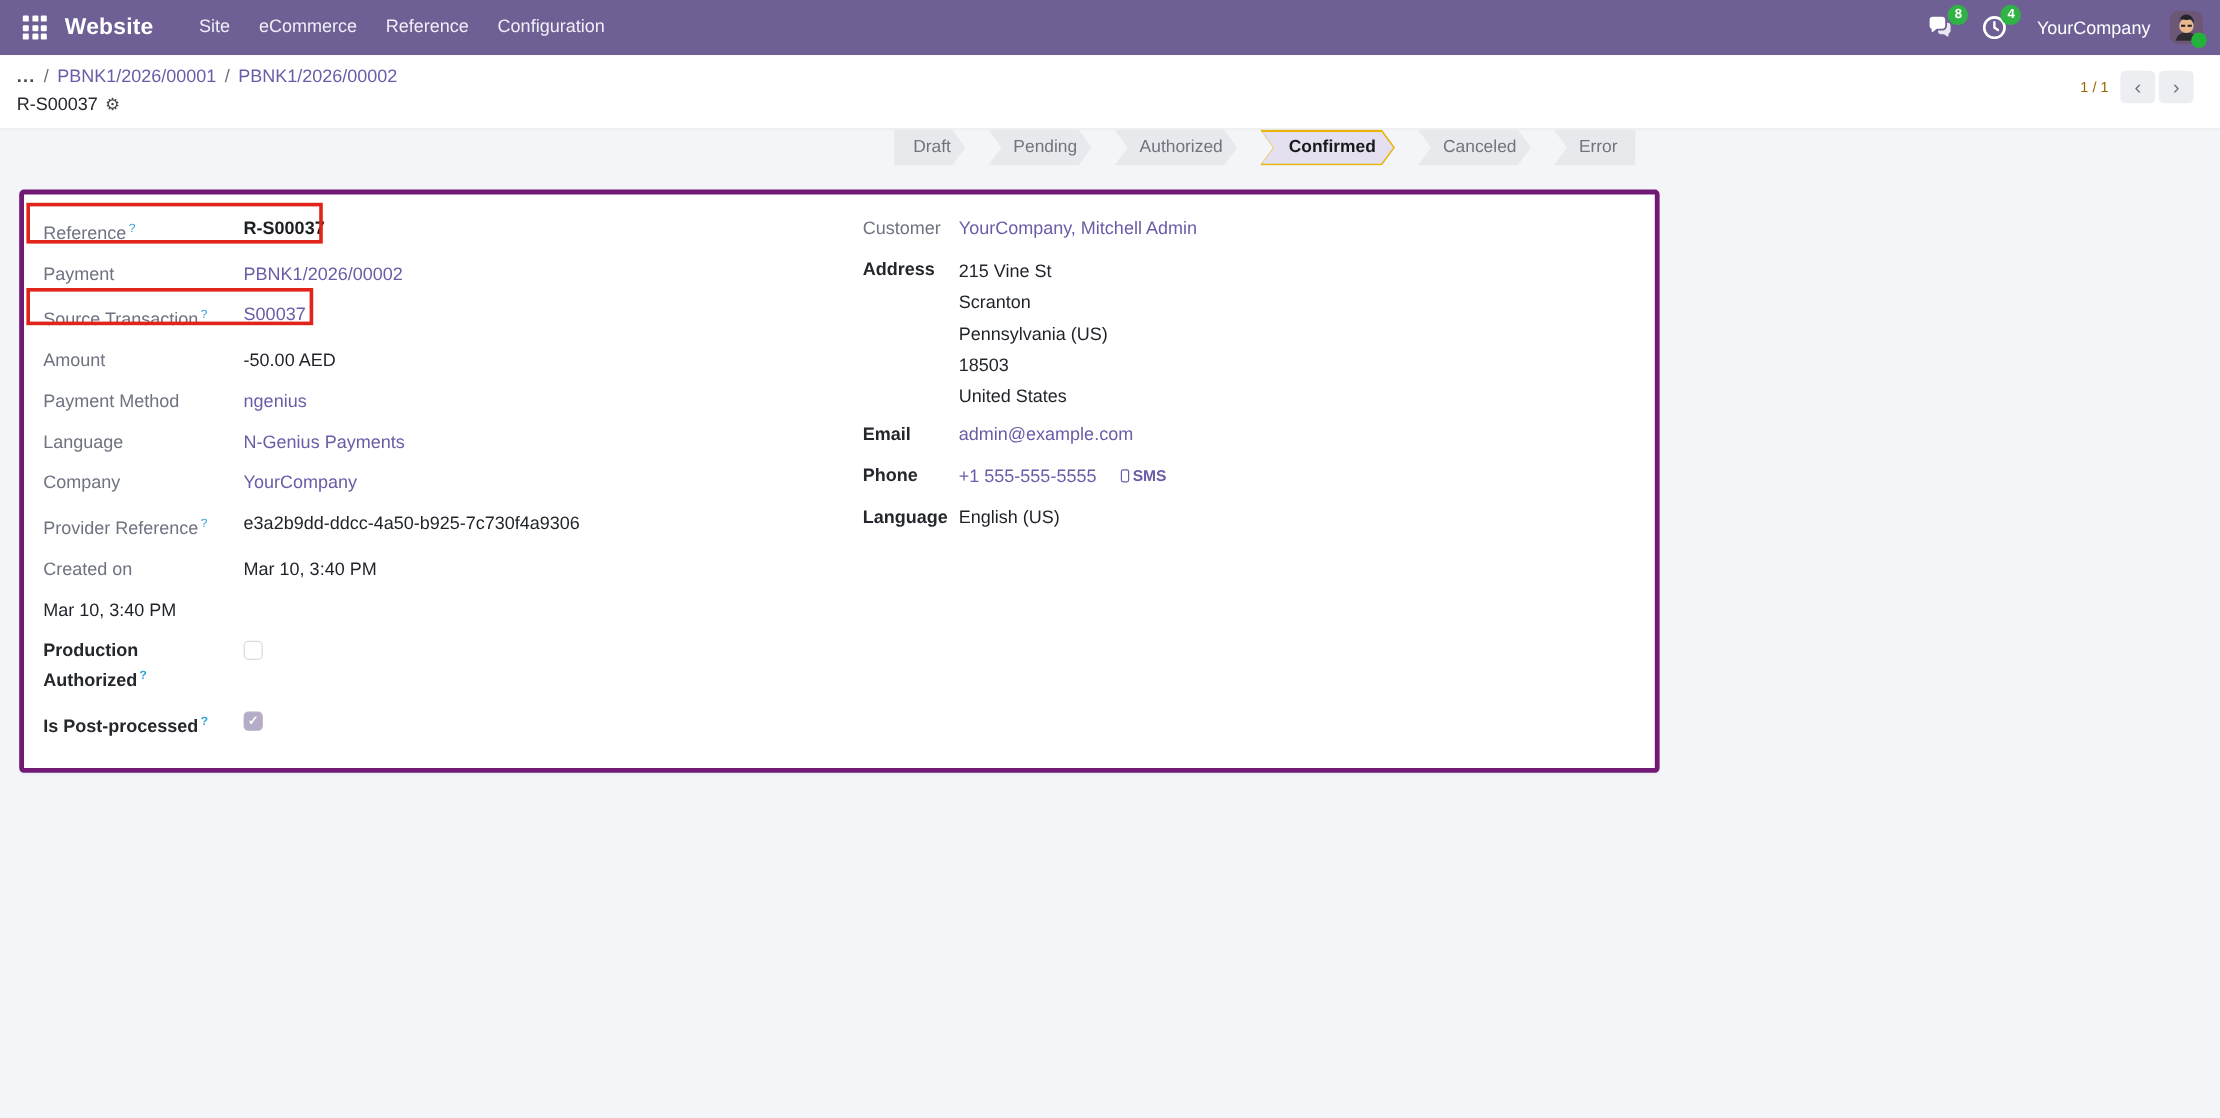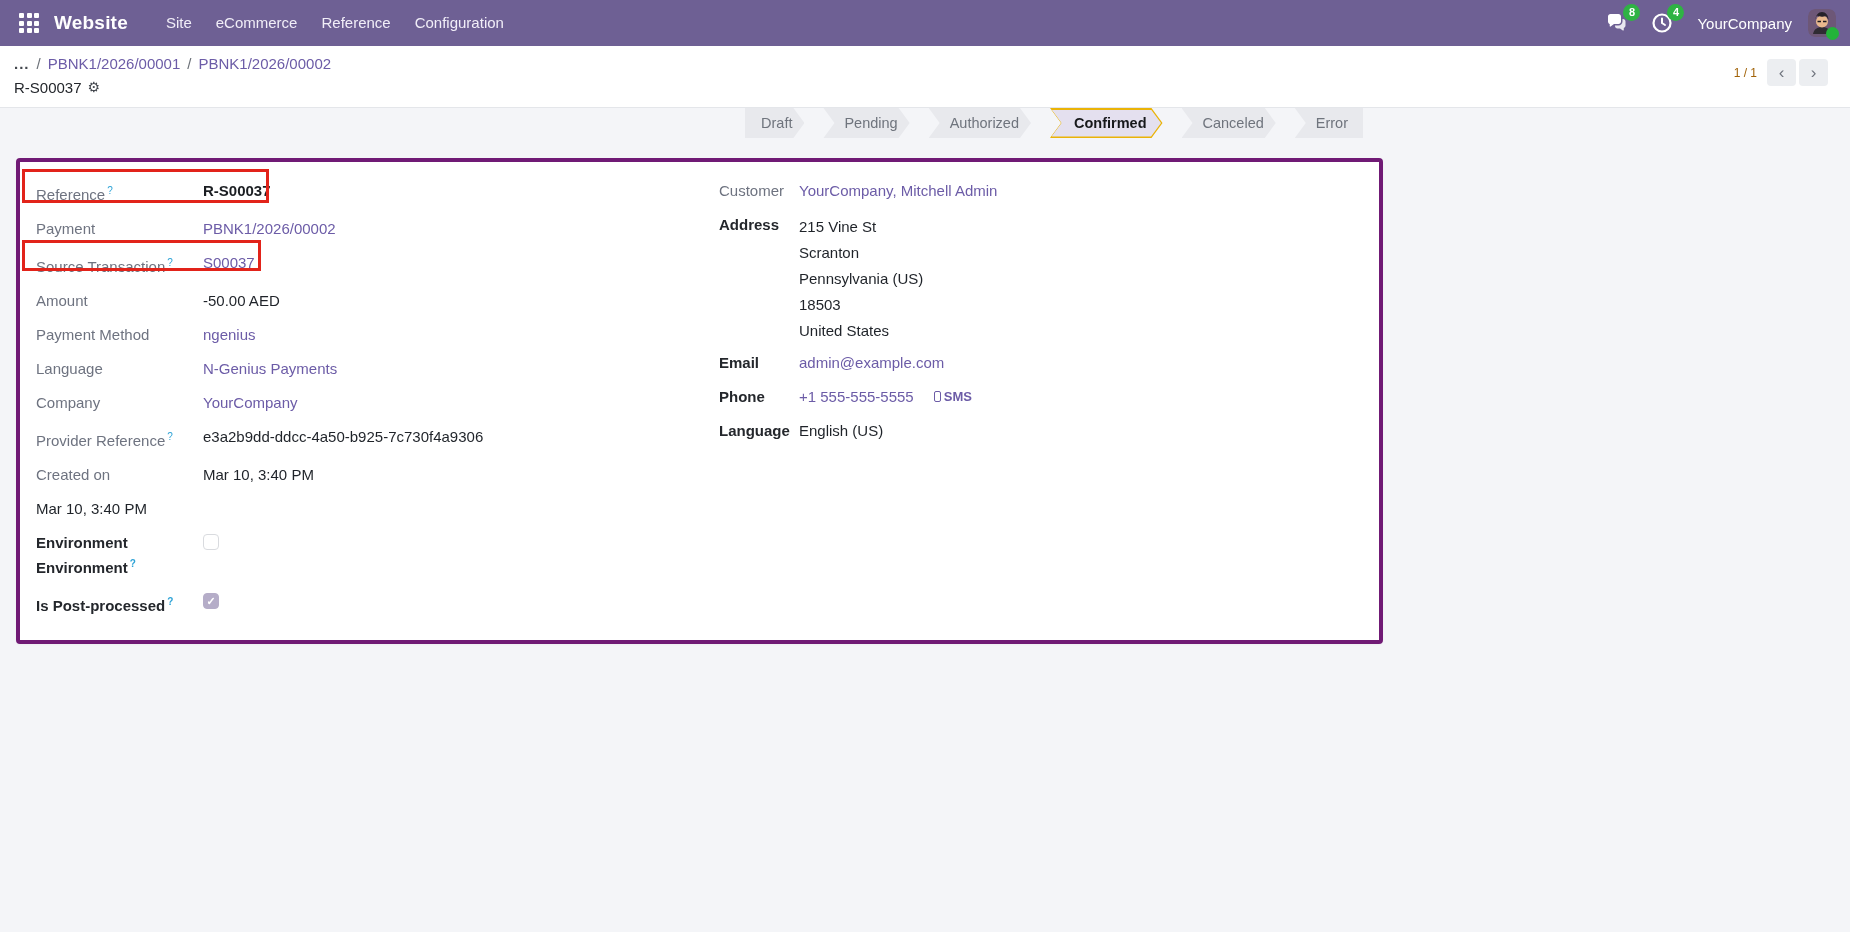--- a/index.html
+++ b/index.html
@@ -194,21 +194,21 @@
         <div class="val">e3a2b9dd-ddcc-4a50-b925-7c730f4a9306</div>
       </div>
       <div class="frow">
         <div class="lbl"><span>Created on</span></div>
         <div class="val">Mar 10, 3:40 PM</div>
       </div>
       <div class="frow">
         <div class="val">Mar 10, 3:40 PM</div>
       </div>
       <div class="frow">
-        <div class="lbl bold"><span>Environment Environment</span><sup class="help">?</sup></div>
+        <div class="lbl bold"><span>Production Authorized</span><sup class="help">?</sup></div>
         <div class="checkbox"></div>
       </div>
       <div class="frow">
         <div class="lbl bold"><span>Is Post-processed</span><sup class="help">?</sup></div>
         <div class="checkbox checked">✓</div>
       </div>
     </div>
 
     <div class="col-right">
       <div class="frow">

